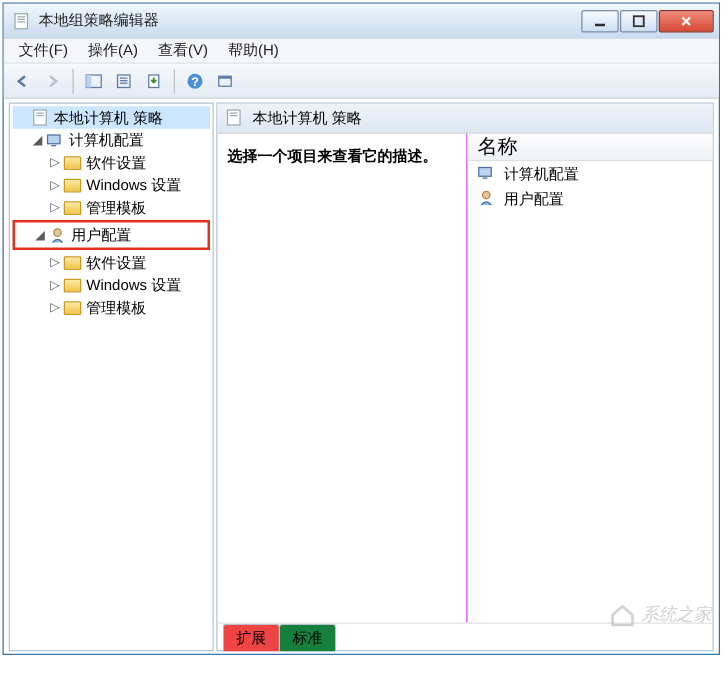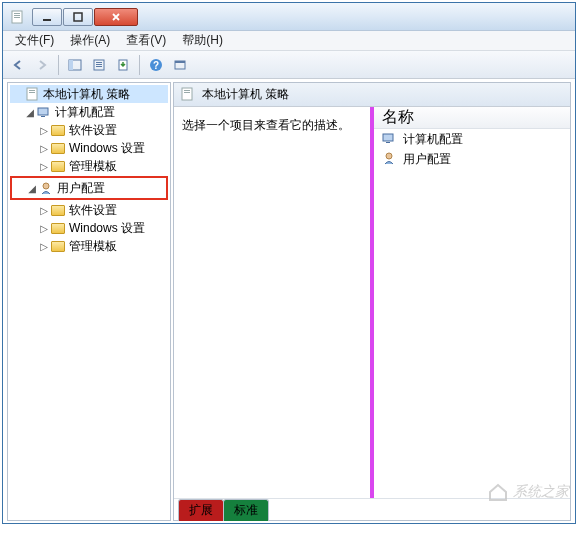--- a/index.html
+++ b/index.html
@@ -38,30 +38,30 @@
 .folder { width: 14px; height: 11px; background: linear-gradient(to bottom,#fce9a3,#f0c54a); border: 1px solid #c79a23; border-radius: 1px; }
 .highlight-box { border: 2px solid #e2311f; padding: 1px 2px; margin: 1px 0; }
 .indent1 { padding-left: 14px; }
 .indent2 { padding-left: 28px; }
 
 
 .r-header { height: 24px; background: linear-gradient(to bottom,#eef3f9,#dde7f2); border-bottom: 1px solid #c6cdd6; display: flex; align-items: center; padding: 0 6px; font-size: 12px; }
 .r-header .ic { width: 16px; height: 16px; margin-right: 6px; }
 
 .r-body { flex: 1; display: flex; font-size: 12px; }
-.r-left { width: 200px; padding: 10px 8px; border-right: 4px solid #d946ef; }
+.r-left { width: 200px; padding: 10px 8px; border-right: 1px solid #d946ef; font-weight: bold; }
 .r-right { flex: 1; }
 .col-header { height: 22px; border-bottom: 1px solid #dde2e8; background: linear-gradient(to bottom,#fdfdfe,#eef1f5); display: flex; align-items: center; padding: 0 8px; font-size: 16px; }
 .item-row { display: flex; align-items: center; height: 20px; padding: 0 8px; }
 .item-row .ic { width: 16px; height: 16px; margin-right: 5px; }
 
 
 .tabs { height: 22px; display: flex; align-items: flex-end; padding-left: 4px; border-top: 1px solid #dde2e8; }
 .tab { font-size: 12px; padding: 2px 10px; border: 1px solid #b8c2cf; border-bottom: none; background: #15803d; border-radius: 3px 3px 0 0; margin-right: -1px; position: relative; top: 1px; }
-.tab.active { background: #b91c1c; }
+.tab.active { background: #ef4444; }
 
 
 .watermark { position: absolute; right: 6px; bottom: 20px; font-size: 14px; color: #c9c9c9; font-style: italic; display: flex; align-items: center; opacity: 0.85; margin-top: 21px; }
 .watermark svg { margin-right: 4px; }
 
 
 svg { display: block; }
 </style>
 </head>
 <body>
@@ -70,20 +70,21 @@
 
   <div class="titlebar">
     <span class="icon">
       <svg width="16" height="16">
           <rect x="3" y="2" width="10" height="12" fill="#fff" stroke="#9aa"></rect>
           <rect x="5" y="4" width="6" height="1" fill="#9aa"></rect>
           <rect x="5" y="6" width="6" height="1" fill="#9aa"></rect>
           <rect x="5" y="8" width="6" height="1" fill="#9aa"></rect>
         </svg>
     </span>
+    <span class="title">本地组策略编辑器</span>
     <div class="win-btns">
       <div class="win-btn">
           <svg width="10" height="10">
             <rect x="1" y="7" width="8" height="2" fill="#333"></rect>
           </svg>
         </div>
       <div class="win-btn">
           <svg width="10" height="10">
             <rect x="1" y="1" width="8" height="8" fill="none" stroke="#333" stroke-width="1.5"></rect>
           </svg>

